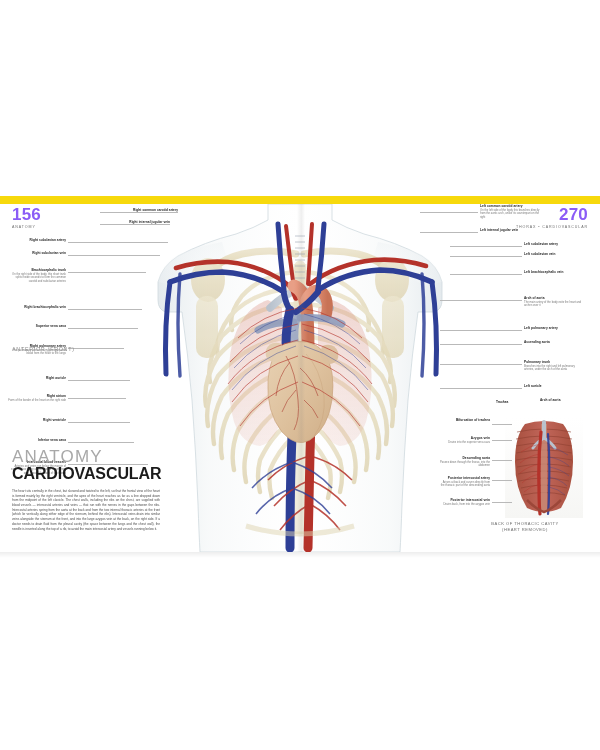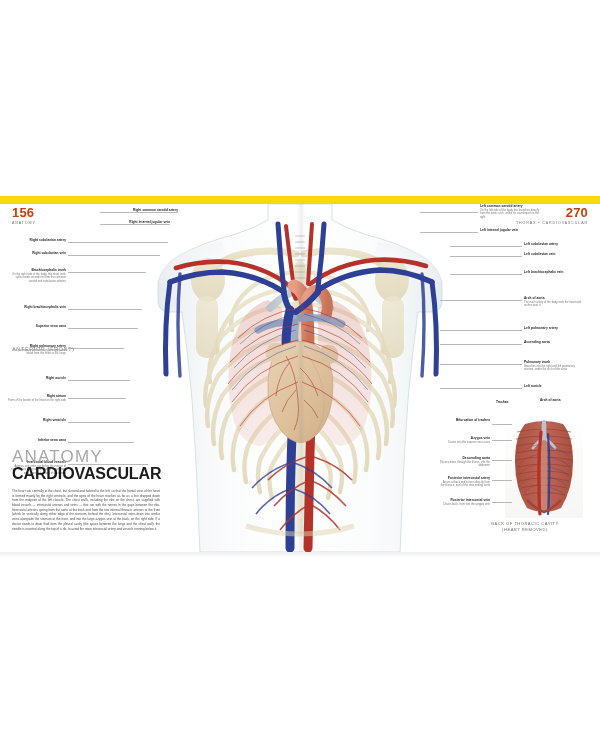--- a/index.html
+++ b/index.html
@@ -39,21 +39,21 @@
     left: 297px; top: 8px;
     width: 8px; height: 348px;
     background: linear-gradient(to right, rgba(0,0,0,0) 0%, rgba(120,120,120,.10) 45%, rgba(120,120,120,.13) 52%, rgba(0,0,0,0) 100%);
     z-index: 40;
     pointer-events: none;
   }
 
   
   .folio { position: absolute; z-index: 30; }
   .folio-num {
-    font-size: 13px; font-weight: bold; color: #c2410c;
+    font-size: 17px; font-weight: bold; color: #8b5cf6;
     letter-spacing: .2px; line-height: 1;
   }
   .folio-sub {
     font-size: 3.6px; color: #6d6d6d; letter-spacing: .9px;
     margin-top: 2px; text-transform: uppercase; white-space: nowrap;
   }
   #folio-left { left: 12px; top: 10px; text-align: left; }
   #folio-right { right: 12px; top: 10px; text-align: right; }
 
   

